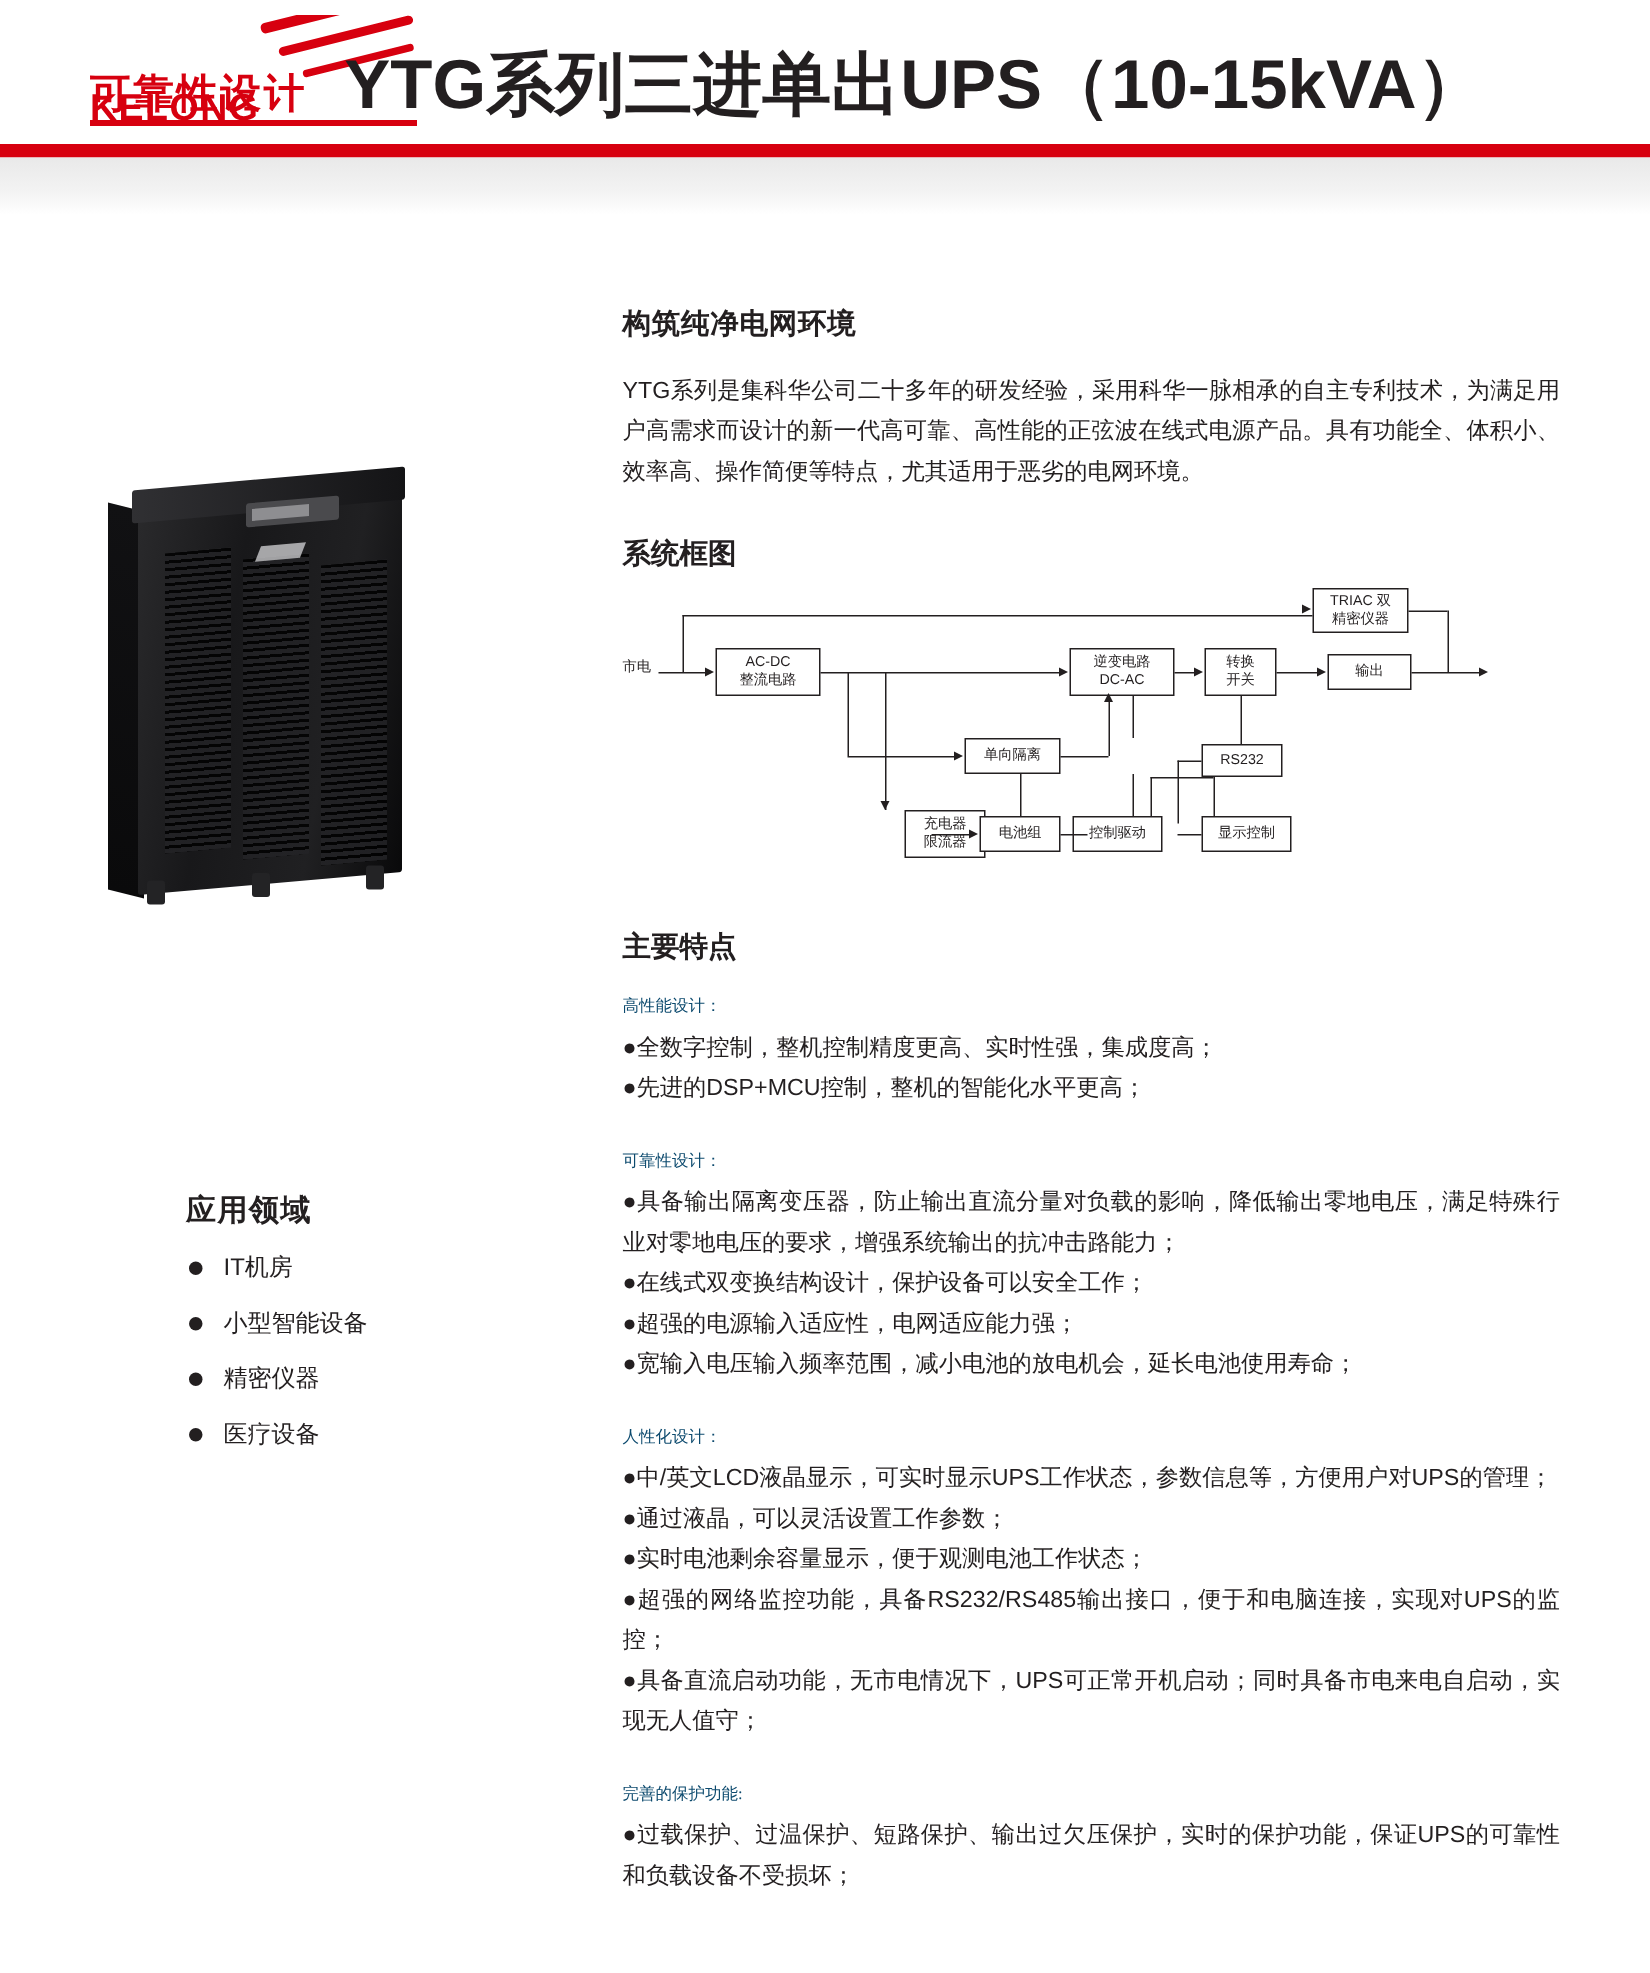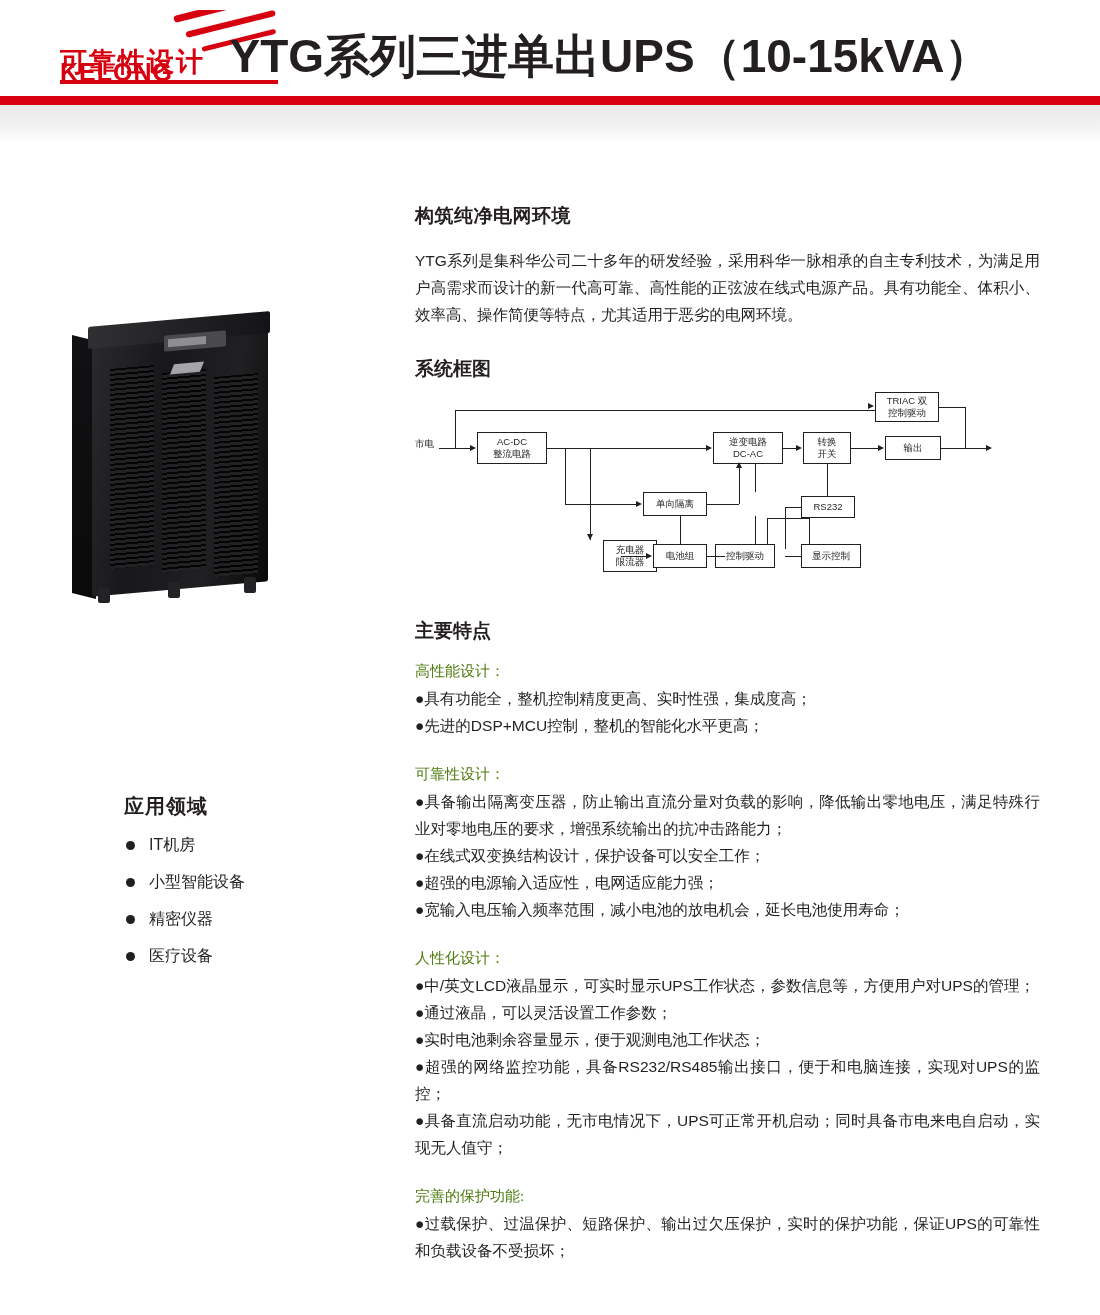--- a/index.html
+++ b/index.html
@@ -309,22 +309,22 @@
     position: absolute;
     width: 0; height: 0;
     border-left: 3.5px solid transparent;
     border-right: 3.5px solid transparent;
     border-bottom: 6px solid #231f20;
   }
 
   
   .feat-block { margin-bottom: 22px; }
   .feat-head {
-    font-size: 15px;
-    color: #4d7c0f;
+    font-size: 11px;
+    color: #0c4a6e;
     line-height: 27px;
     font-family: Liberation Serif, serif;
   }
   .feat-line {
     font-size: 15.5px;
     color: #231f20;
     line-height: 27px;
     text-align: justify;
   }
 </style>
@@ -409,21 +409,21 @@
       </div>
       <div class="dg-box" style="left:388px; top:36px; width:48px; height:32px;">
         <span style="white-space:pre-line">转换
 开关</span>
       </div>
       <div class="dg-box" style="left:470px; top:40px; width:56px; height:24px;">
         <span style="white-space:pre-line">输出</span>
       </div>
       <div class="dg-box" style="left:460px; top:-4px; width:64px; height:30px;">
         <span style="white-space:pre-line">TRIAC 双
-控制驱动</span>
+精密仪器</span>
       </div>
       <div class="dg-box" style="left:228px; top:96px; width:64px; height:24px;">
         <span style="white-space:pre-line">单向隔离</span>
       </div>
       <div class="dg-box" style="left:144px; top:144px; width:54px; height:32px;margin-left:44px;">
         <span style="white-space:pre-line">充电器
 限流器</span>
       </div>
       <div class="dg-box" style="left:238px; top:148px; width:54px; height:24px;">
         <span style="white-space:pre-line">电池组</span>
@@ -485,21 +485,21 @@
 
       <div class="dg-line dg-h" style="left:370px; top:160px; width:16px;"></div>
 
       <div class="dg-line dg-v" style="left:412px; top:68px; height:32px;"></div>
     </div>
 
     <div class="section-title">主要特点</div>
 
     <div class="feat-block">
       <div class="feat-head">高性能设计：</div>
-      <div class="feat-line">●具有功能全，整机控制精度更高、实时性强，集成度高；</div>
+      <div class="feat-line">●全数字控制，整机控制精度更高、实时性强，集成度高；</div>
       <div class="feat-line">●先进的DSP+MCU控制，整机的智能化水平更高；</div>
     </div>
 
     <div class="feat-block">
       <div class="feat-head">可靠性设计：</div>
       <div class="feat-line">●具备输出隔离变压器，防止输出直流分量对负载的影响，降低输出零地电压，满足特殊行业对零地电压的要求，增强系统输出的抗冲击路能力；</div>
       <div class="feat-line">●在线式双变换结构设计，保护设备可以安全工作；</div>
       <div class="feat-line">●超强的电源输入适应性，电网适应能力强；</div>
       <div class="feat-line">●宽输入电压输入频率范围，减小电池的放电机会，延长电池使用寿命；</div>
     </div>

